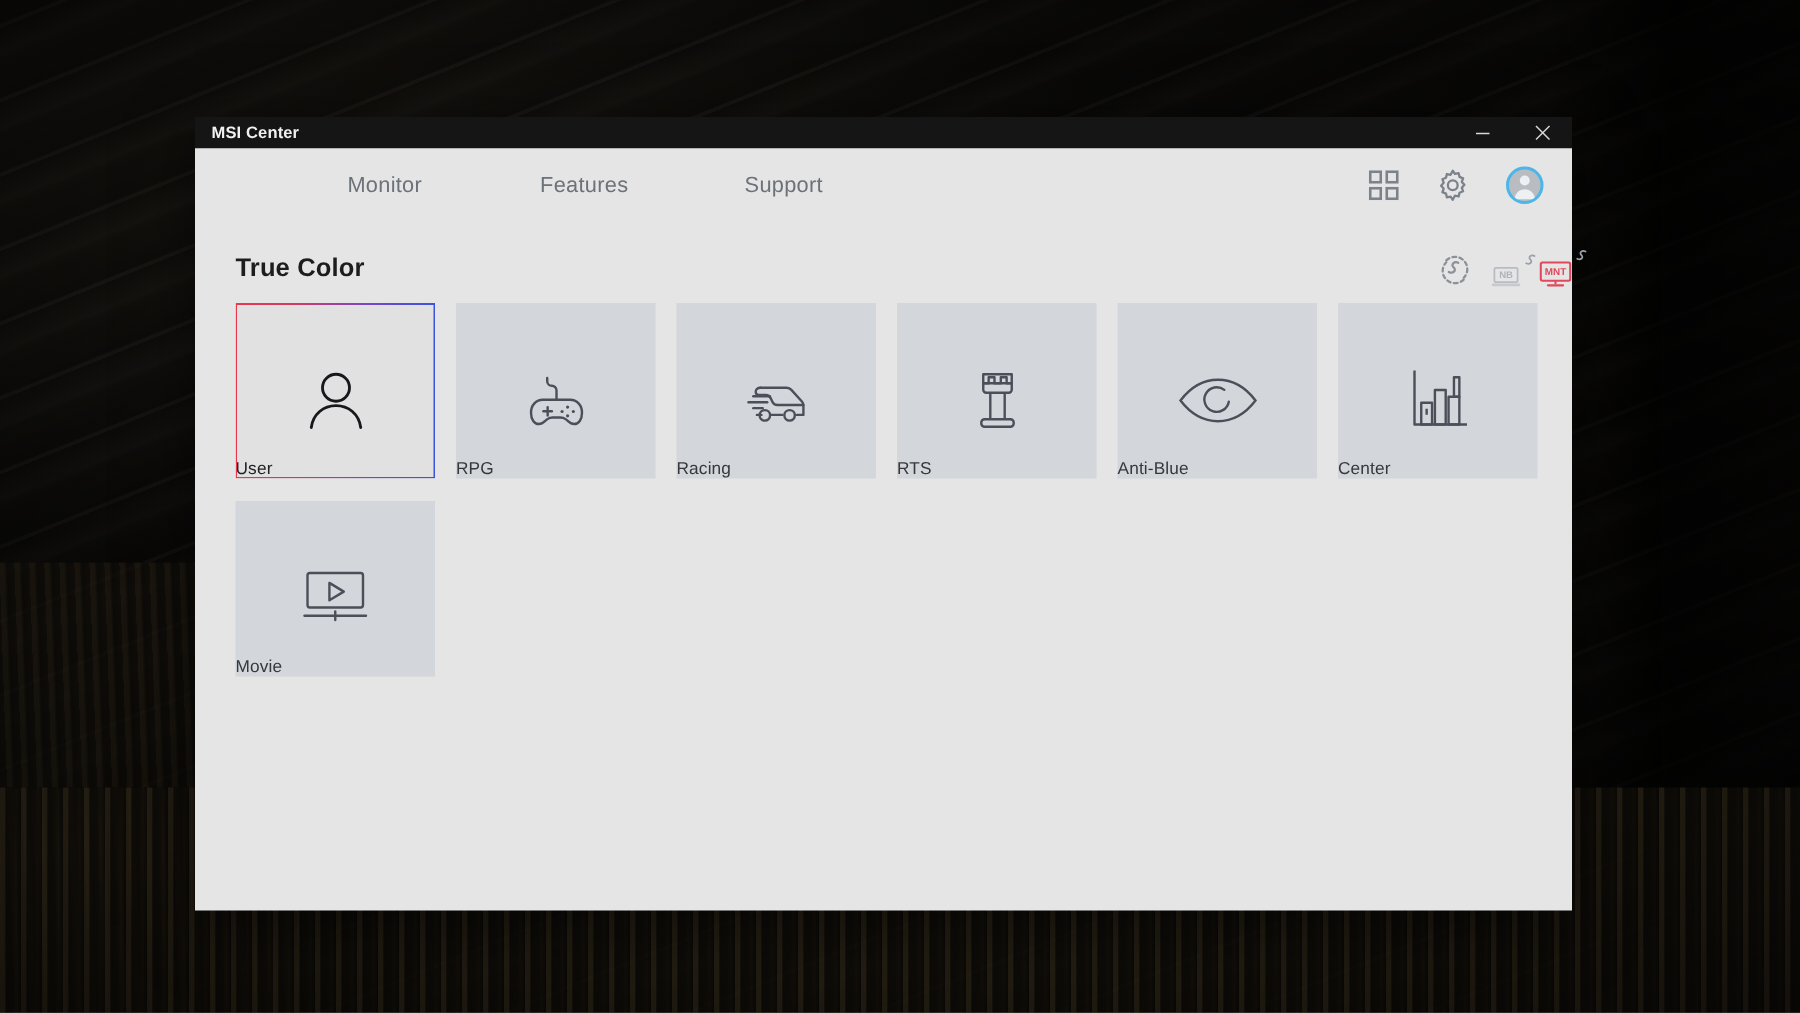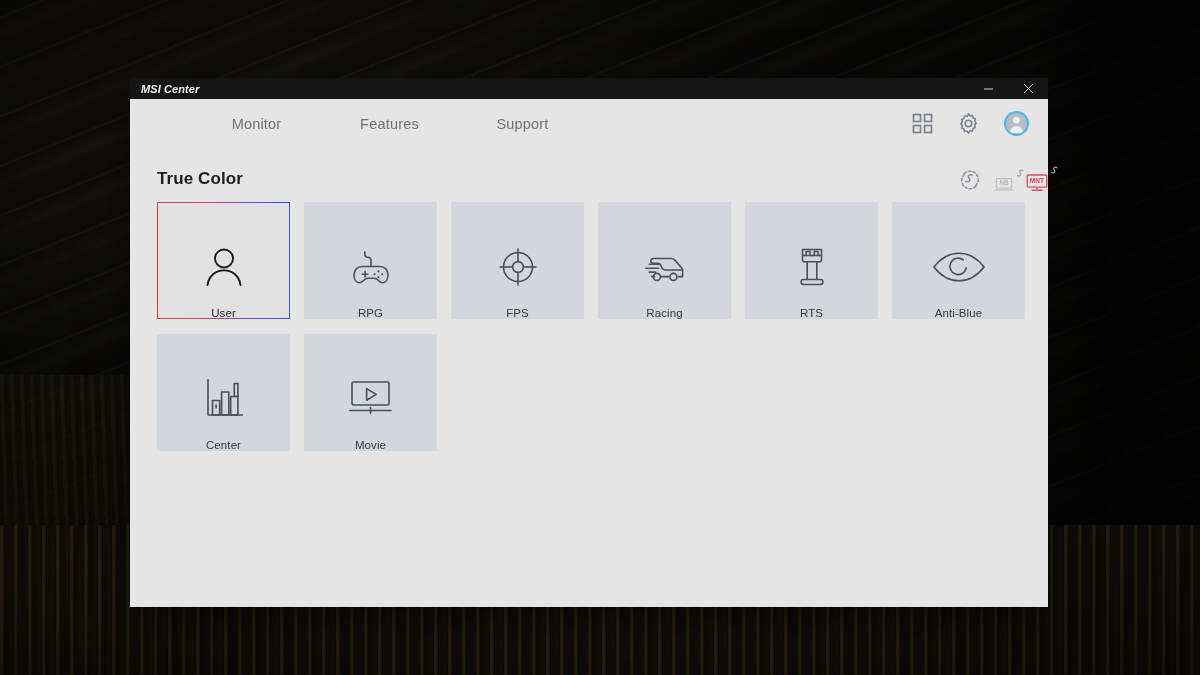--- a/index.html
+++ b/index.html
@@ -86,21 +86,20 @@
   }
 
   
   #title-bar {
     height: 21px;
     background: #151515;
     display: flex;
     align-items: center;
     justify-content: space-between;
     padding-left: 11px;
-    font-style: italic;
   }
   #title-bar-label {
     color: #f0f0f0;
     font-size: 11px;
     font-weight: bold;
     letter-spacing: .1px;
   }
   #window-controls { display: flex; height: 100%; }
   .win-ctrl {
     width: 40px;
@@ -193,21 +192,20 @@
     flex-wrap: wrap;
     gap: 15px 14px;
     width: 884px;
   }
   .tile {
     width: 133px;
     height: 117px;
     background: #d3d6da;
     display: flex;
     flex-direction: column;
-    align-items: center;
     justify-content: flex-start;
     padding-top: 40px;
     position: relative;
   }
   .tile.selected {
     background: #e1e1e1;
   }
   .tile.selected::after {
     content: "";
     position: absolute;
@@ -365,35 +363,20 @@
               <circle cx="33.4" cy="28.4" r="1.05" fill="#4a4f59" stroke="none"></circle>
               <circle cx="37.2" cy="31.3" r="1.05" fill="#4a4f59" stroke="none"></circle>
               <circle cx="33.4" cy="34.2" r="1.05" fill="#4a4f59" stroke="none"></circle>
               <circle cx="29.7" cy="31.3" r="1.05" fill="#4a4f59" stroke="none"></circle>
             </g>
           </svg>
         </div>
         <div class="tile-label">RPG</div>
       </div>
 
-      <div class="tile">
-        <div class="tile-icon">
-          <svg width="46" height="46" viewBox="0 0 46 46" aria-hidden="true">
-            <g fill="none" stroke="#4a4f59" stroke-width="1.6">
-              <circle cx="23" cy="23" r="14.5"></circle>
-              <circle cx="23" cy="23" r="5.4"></circle>
-              <line x1="23" y1="4.5" x2="23" y2="17.6"></line>
-              <line x1="23" y1="28.4" x2="23" y2="41.5"></line>
-              <line x1="4.5" y1="23" x2="17.6" y2="23"></line>
-              <line x1="28.4" y1="23" x2="41.5" y2="23"></line>
-            </g>
-          </svg>
-        </div>
-        <div class="tile-label">FPS</div>
-      </div>
 
       <div class="tile">
         <div class="tile-icon">
           <svg width="56" height="44" viewBox="0 0 56 44" aria-hidden="true">
             <g fill="none" stroke="#4a4f59" stroke-width="1.6" stroke-linecap="round" stroke-linejoin="round">
               <path d="M17 13.5h17.5c1.2 0 2.3.5 3.1 1.4l7 7.8c.6.7 1 1.6 1 2.5v6.4h-4.3"></path>
               <path d="M17 13.5c-2 0-3.2 1.2-3.2 2.6 0 1.3 1.1 2.2 2.6 2.2h4.1c1.6 0 2.8 1 3.4 2.3l1 2.2c.6 1.3 1.9 2.2 3.4 2.2H45.6"></path>
               <path d="M31.5 31.6h-7.4"></path>
               <path d="M17.6 31.6h-3"></path>
               <circle cx="19.9" cy="31.9" r="3.5"></circle>

